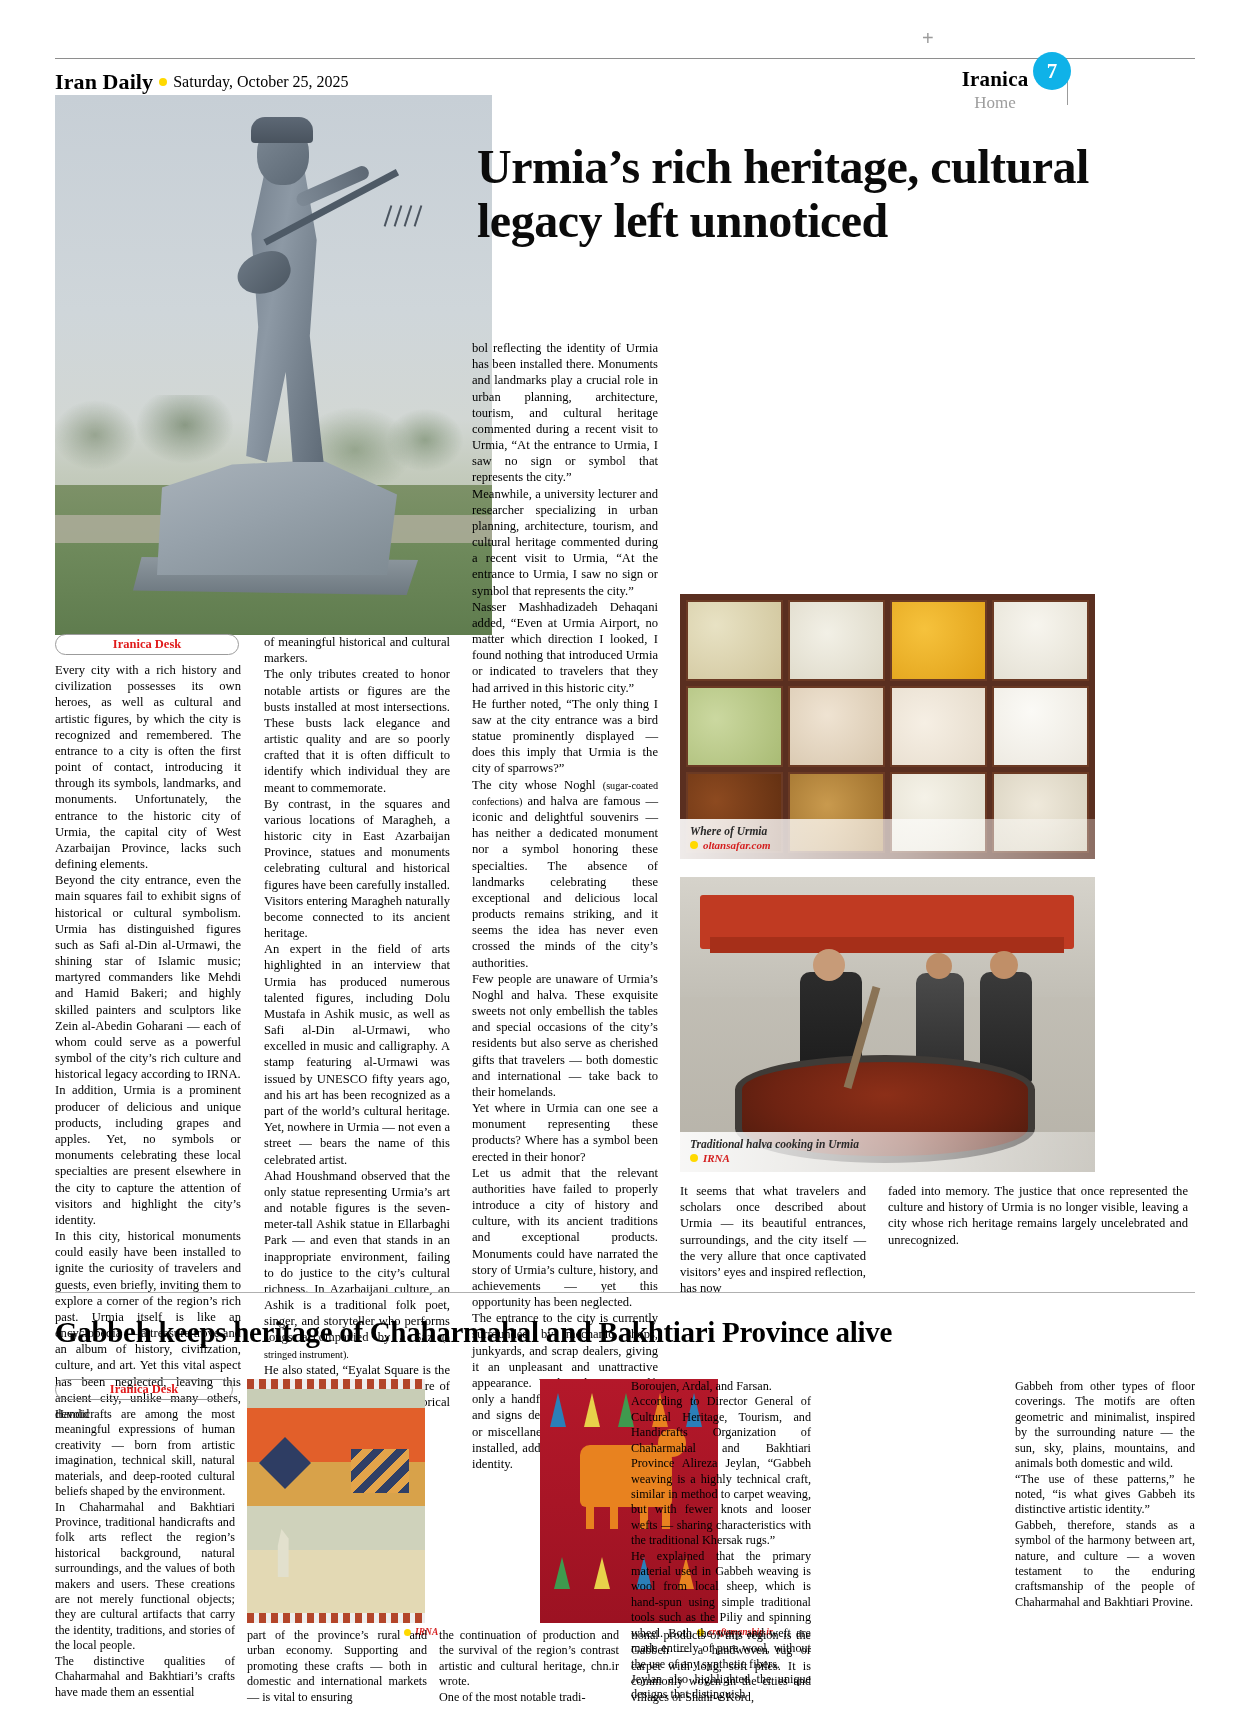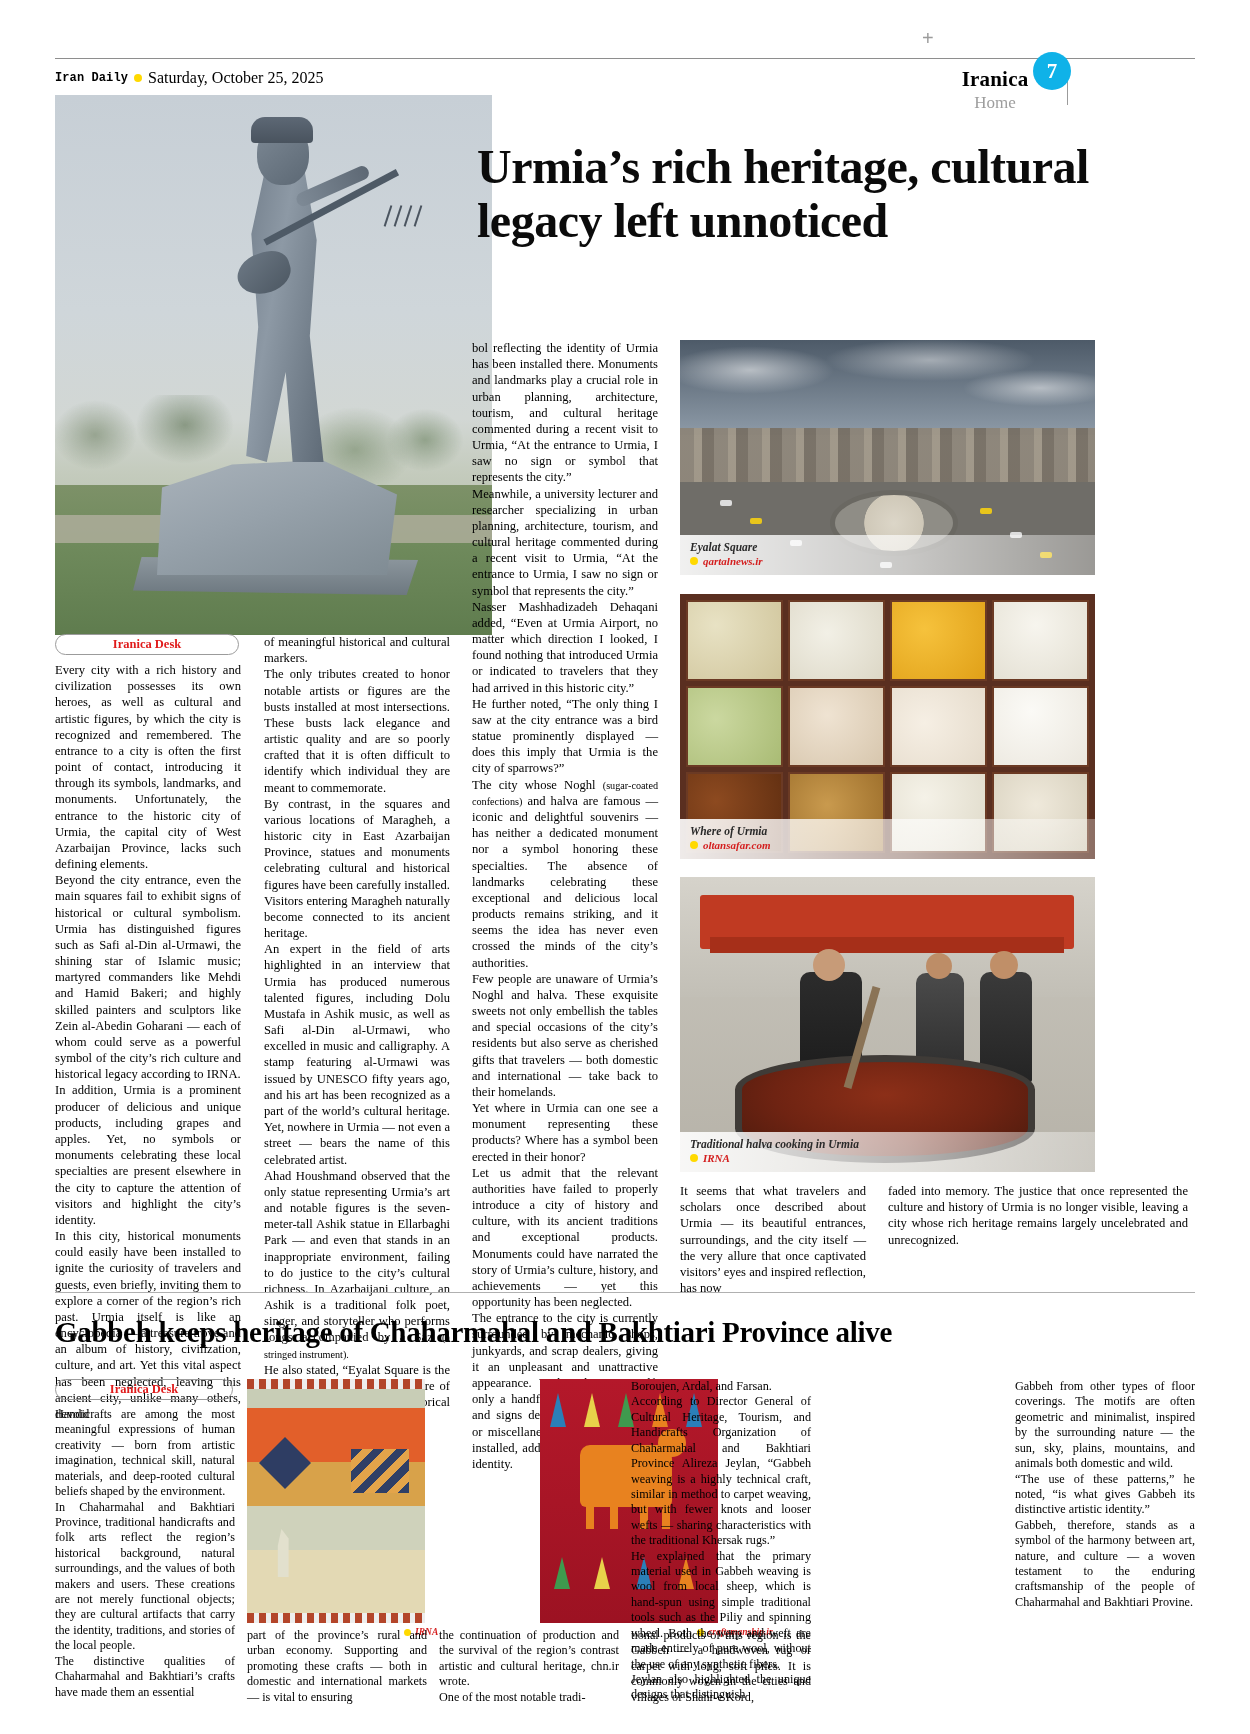--- a/index.html
+++ b/index.html
@@ -17,21 +17,21 @@
 
   
   .cropmark { position:absolute; color:#9b9b9b; font-size:20px; line-height:1; font-family:"Liberation Sans", sans-serif; }
 
   
   .masthead {
     position:absolute; left:55px; top:58px; width:1140px; height:46px;
     border-top:1.4px solid #8e8e8e;
   }
   .mh-left { position:absolute; left:0; top:10px; display:flex; align-items:center; gap:6px; }
-  .mh-paper { font-family:Liberation Mono, monospace; font-weight:bold; font-size:12px; letter-spacing:.1px; }
+  .mh-paper { font-family:Liberation Serif, serif; font-weight:bold; font-size:22px; letter-spacing:.1px; }
   .mh-dot { width:8px; height:8px; border-radius:50%; background:#ffd900; display:inline-block; }
   .mh-date { font-size:16px; font-family:"Liberation Serif", serif; }
 
   .mh-section { position:absolute; left:880px; top:2px; width:120px; text-align:center; }
   .mh-section .sec-title { font-weight:bold; font-size:21px; letter-spacing:.2px; margin-top:6px; }
   .mh-section .sec-sub { font-size:17px; color:#9d9d9d; margin-top:1px; }
   .mh-rule-v { position:absolute; left:1012px; top:4px; width:1px; height:42px; background:#9b9b9b; }
 
   .pagenum {
     position:absolute; left:1033px; top:52px;
@@ -208,40 +208,20 @@
           <i style="left:12px;transform:rotate(18deg)"></i>
           <i style="left:22px;transform:rotate(18deg)"></i>
           <i style="left:32px;transform:rotate(18deg)"></i>
         </span>
       </div>
     </div>
   </div>
 
   <div class="headline">Urmia’s rich heritage, cultural legacy left unnoticed</div>
 
-  <div class="photo ph-eyalat">
-    <div class="ey-clouds"></div>
-    <div class="ey-city"></div>
-    <div class="ey-plaza"></div>
-    <div class="ey-roundabout"></div>
-    <div class="ey-car" style="left:40px;top:160px"></div>
-    <div class="ey-car ey-taxi" style="left:70px;top:178px"></div>
-    <div class="ey-car" style="left:110px;top:200px"></div>
-    <div class="ey-car ey-taxi" style="left:300px;top:168px"></div>
-    <div class="ey-car" style="left:330px;top:192px"></div>
-    <div class="ey-car ey-taxi" style="left:360px;top:212px"></div>
-    <div class="ey-car" style="left:200px;top:222px"></div>
-    <div class="caption-bar">
-      <div class="cap-title">Eyalat Square</div>
-      <div class="cap-src">
-        <span class="dot"></span>
-        <span class="txt">qartalnews.ir</span>
-      </div>
-    </div>
-  </div>
 
   <div class="photo ph-noghl">
     <div class="noghl-grid">
       <div class="noghl-cell" style="background:radial-gradient(circle at 30% 30%, #e8e2c4, #cfc49a)"></div>
       <div class="noghl-cell" style="background:radial-gradient(circle at 40% 40%, #f2f0e6, #dcd7c6)"></div>
       <div class="noghl-cell" style="background:radial-gradient(circle at 35% 35%, #f6c23c, #e0a018)"></div>
       <div class="noghl-cell" style="background:radial-gradient(circle at 45% 30%, #f7f5ee, #e3dfd2)"></div>
       <div class="noghl-cell" style="background:radial-gradient(circle at 30% 40%, #cbd8a0, #a9bb74)"></div>
       <div class="noghl-cell" style="background:radial-gradient(circle at 40% 35%, #efe3d2, #d7c6ad)"></div>
       <div class="noghl-cell" style="background:radial-gradient(circle at 35% 45%, #f6efe4, #e5dbcb)"></div>

